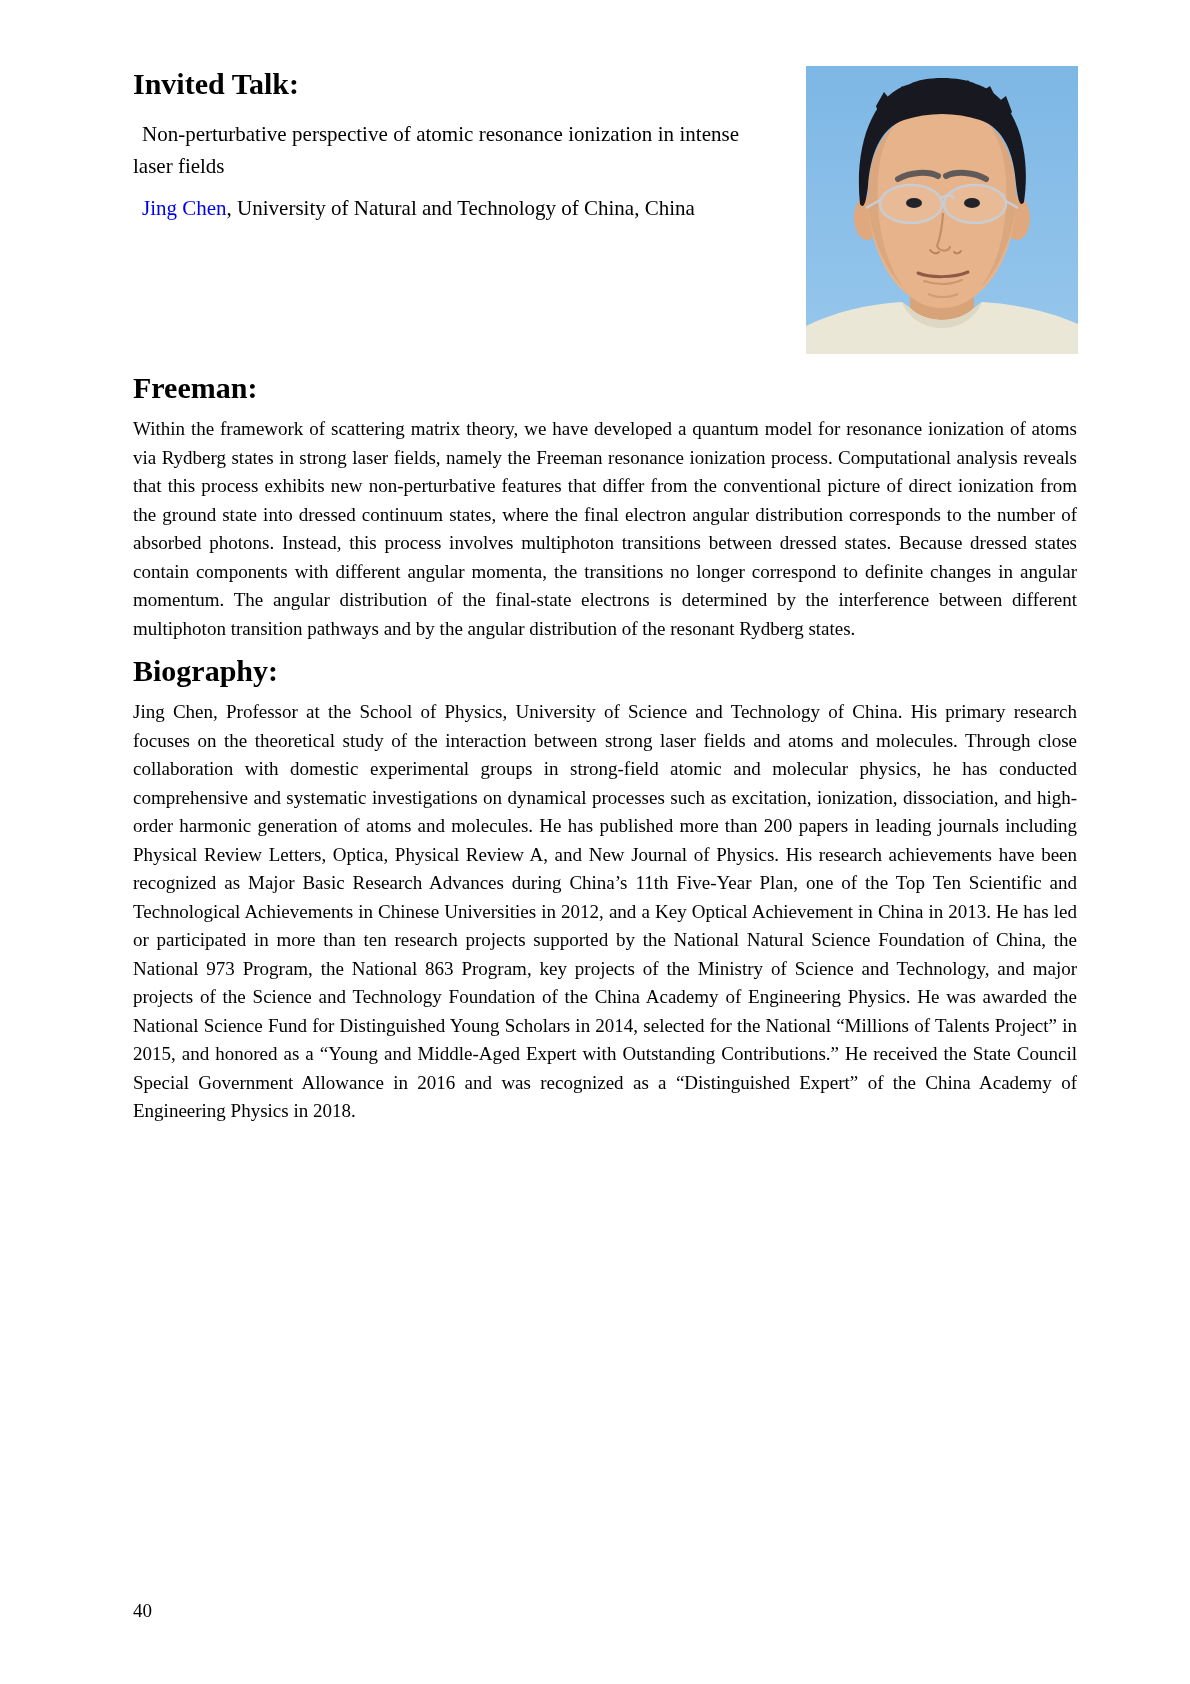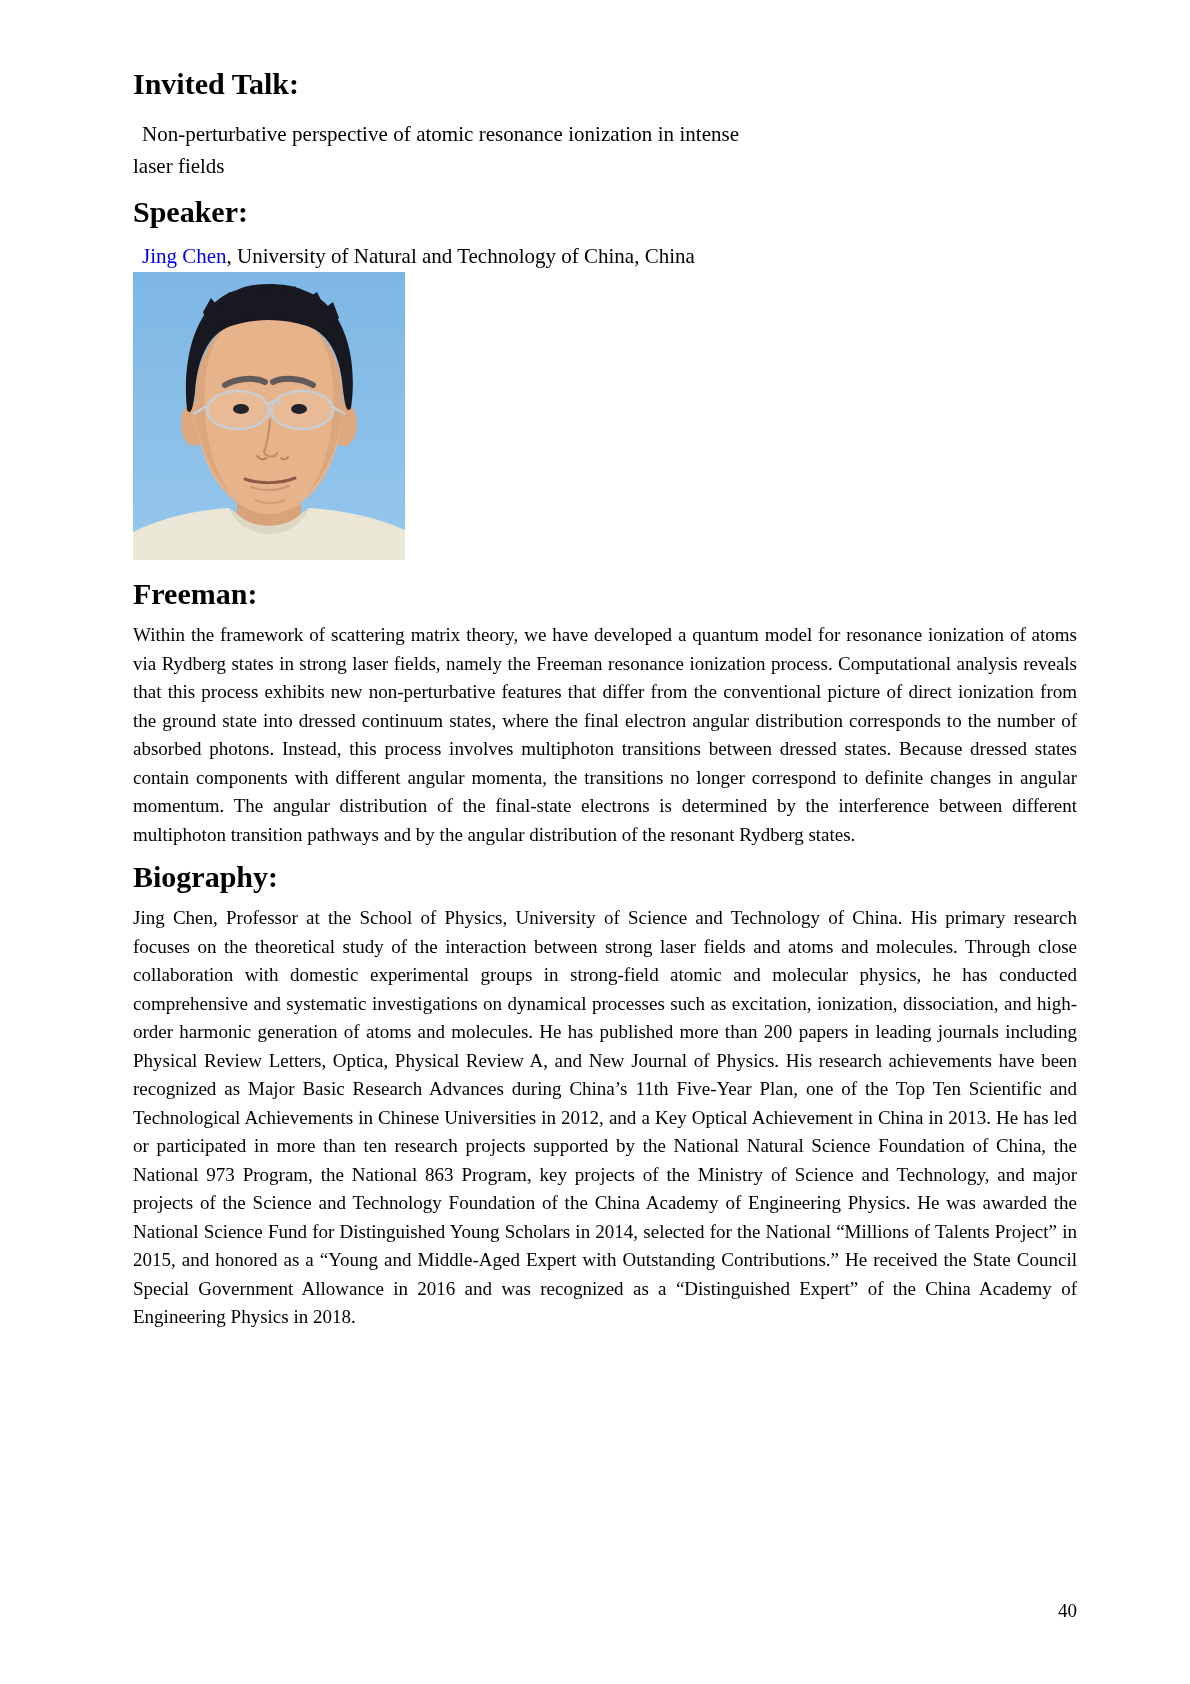--- a/index.html
+++ b/index.html
@@ -13,21 +13,21 @@
   }
   .page {
     position: relative;
     width: 1190px;
     height: 1684px;
     background: #ffffff;
     padding: 66px 113px 0 133px;
   }
   .top-section {
     display: flex;
-    flex-direction: column;
+    flex-direction: row;
     align-items: flex-start;
     font-family: Liberation Serif, serif;
   }
   .top-text {
     width: 606px;
     margin-right: 67px;
     flex: 0 0 auto;
   }
   h2.doc-heading {
     font-size: 30px;
@@ -57,35 +57,34 @@
     line-height: 28.5px;
     text-align: justify;
     margin-top: 9px;
   }
   .biography-heading { margin-top: 10px; }
   .page-footer {
     position: absolute;
     top: 1600px;
     left: 133px;
     width: 944px;
-    text-align: right;
+    text-align: left;
     font-size: 19px;
     color: #000000;
   }
 </style>
 </head>
 <body>
 
 <div class="page">
 
   <div class="top-section">
     <div class="top-text">
       <h2 class="doc-heading">Invited Talk:</h2>
       <p class="body-text talk-title">Non-perturbative perspective of atomic resonance ionization in intense laser fields</p>
-      <h2 class="doc-heading speaker-heading">Speaker:</h2>
       <p class="body-text speaker-line"><span class="link-blue">Jing Chen</span><span>, University of Natural and Technology of China, China</span></p>
     </div>
 
     <div class="photo-frame">
       <svg viewBox="0 0 272 288" width="272" height="288" xmlns="http://www.w3.org/2000/svg">
         <defs>
           <linearGradient id="bgGrad" x1="0" y1="0" x2="0" y2="1">
             <stop offset="0" stop-color="#7db7e5"></stop>
             <stop offset="1" stop-color="#97c7ec"></stop>
           </linearGradient>

